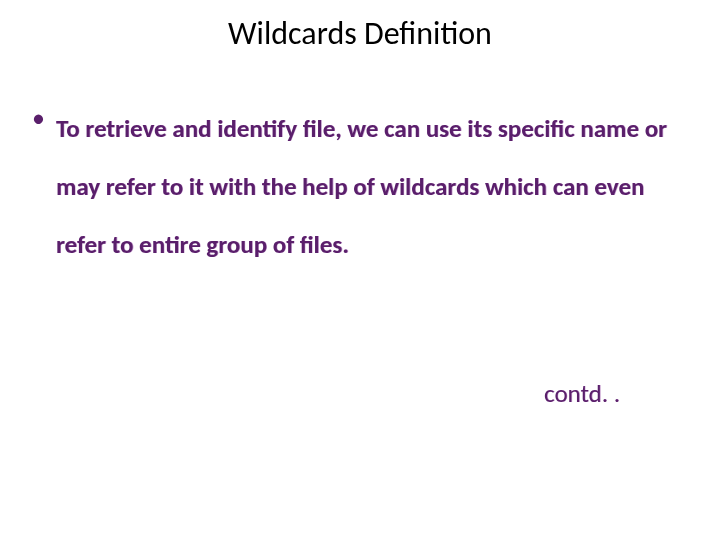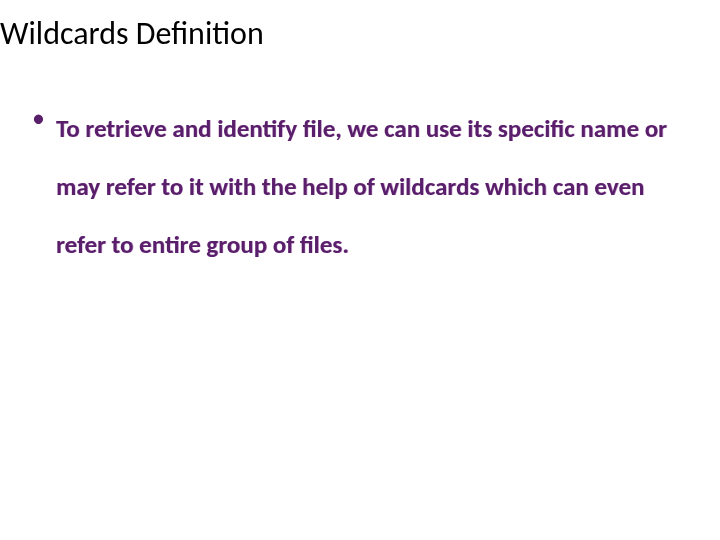--- a/index.html
+++ b/index.html
@@ -16,21 +16,21 @@
     position: relative;
     width: 720px;
     height: 540px;
     box-sizing: border-box;
   }
   .title {
     position: absolute;
     top: 14px;
     left: 0;
     right: 0;
-    text-align: left;
+    text-align: center;
     font-size: 32px;
     font-weight: 400;
     color: #000000;
   }
   .body {
     position: absolute;
     top: 100px;
     left: 30px;
     right: 30px;
   }
@@ -71,14 +71,15 @@
 
   <div class="title">Wildcards Definition</div>
 
   <div class="body">
     <div class="bullet-row">
       <div class="bullet-dot">•</div>
       <div class="bullet-text">To retrieve and identify file, we can use its specific name or may refer to it with the help of wildcards which can even refer to entire group of files.</div>
     </div>
   </div>
 
+  <div class="contd">contd. .</div>
 
 </div>
 
 </body></html>

